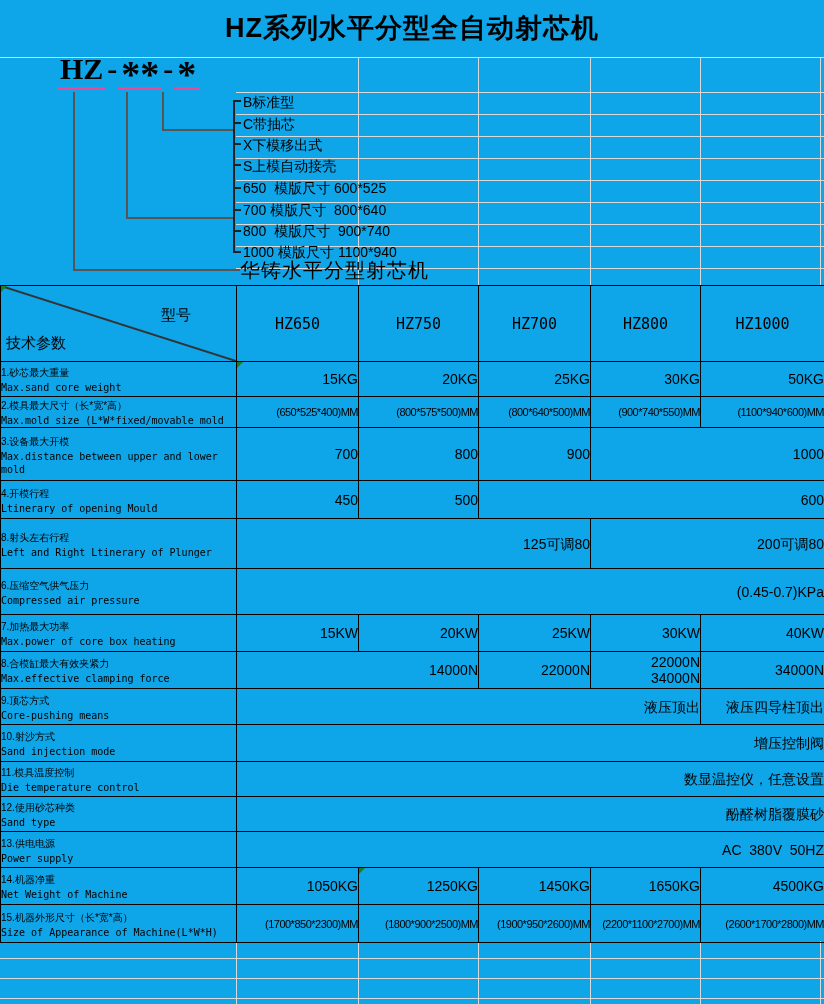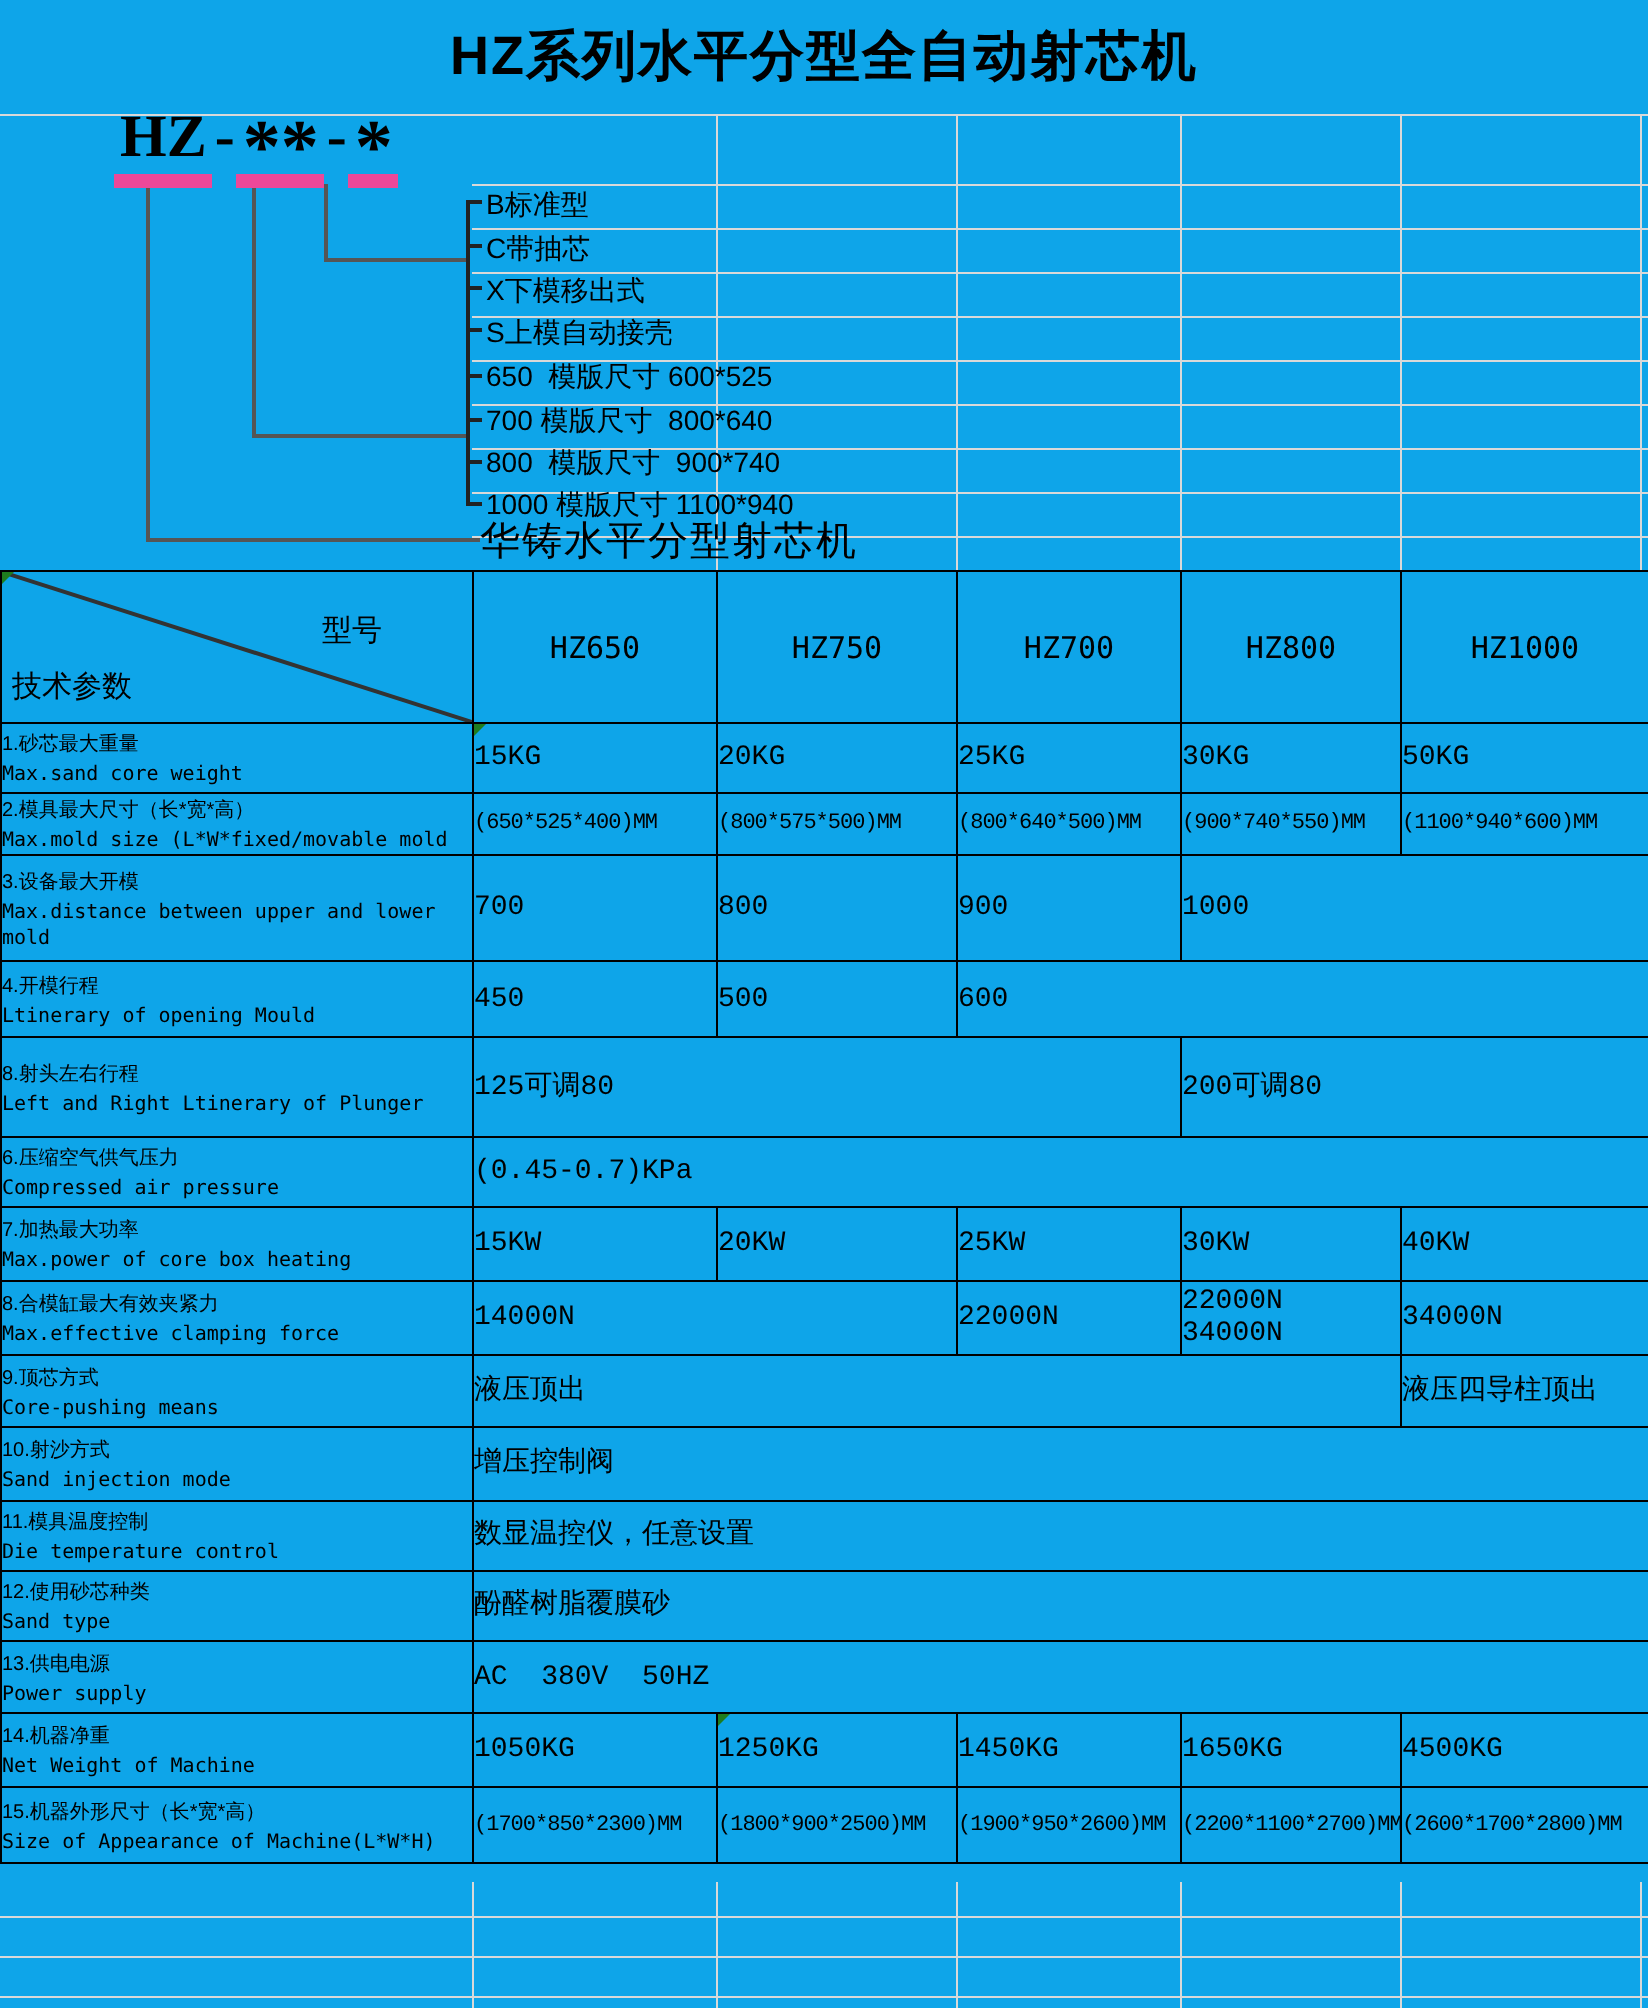--- a/index.html
+++ b/index.html
@@ -8,21 +8,21 @@
   
   .gl{position:absolute;background:#d9d9d9;z-index:0;}
   .glh{height:1px;}
   .glv{width:1px;}
   
   .title{position:absolute;left:0;top:10px;width:824px;text-align:center;
          font-size:27px;font-weight:bold;letter-spacing:1px;z-index:2;}
   
   .mcode{position:absolute;left:57px;top:52px;z-index:3;
          font-family:"Liberation Serif",serif;font-weight:bold;font-size:30px;white-space:nowrap;}
-  .mcode .seg{display:inline-block;border-bottom:7px solid #ec4899;padding:0 3px 1px;line-height:34px;height:34px;}
+  .mcode .seg{display:inline-block;border-bottom:3px solid #ec4899;padding:0 3px 1px;line-height:34px;height:34px;}
   .mcode .dash{display:inline-block;padding:0 1px;line-height:34px;}
   .mcode .starglyph{display:inline-block;font-size:38px;transform:translateY(8px);line-height:20px;}
   
   .ln{position:absolute;background:#555;z-index:2;}
   .lnv{width:2px;}
   .lnh{height:2px;}
   .bk{background:#222;}
   
   .lg{position:absolute;left:243px;height:18px;line-height:18px;font-size:14px;white-space:pre;z-index:3;}
   .series{position:absolute;left:240px;top:257px;font-size:20px;letter-spacing:1px;z-index:3;}
@@ -32,22 +32,22 @@
   table.spec td{border:1px solid #000;padding:0;overflow:hidden;}
   td.corner{position:relative;}
   .c-tr{position:absolute;left:160px;top:20px;font-size:15px;}
   .c-bl{position:absolute;left:5px;top:48px;font-size:15px;}
   td.colh{text-align:center;font-size:15px;font-family:"DejaVu Sans Mono",monospace;}
   td.p{padding:1px 2px 0 3px;vertical-align:middle;}
   td.p .zh{display:block;font-size:10px;line-height:17px;white-space:nowrap;}
   td.p .en{display:block;font-size:10px;line-height:13px;white-space:nowrap;
            font-family:"DejaVu Sans Mono",monospace;}
   td.p .en.wrap{white-space:normal;}
-  td.v{position:relative;text-align:left;vertical-align:middle;font-size:14px;line-height:16px;
-       font-family:Liberation Mono, monospace;white-space:pre-wrap;}
+  td.v{position:relative;text-align:right;vertical-align:middle;font-size:14px;line-height:16px;
+       font-family:Liberation Sans, sans-serif;white-space:pre-wrap;}
   td.v.sm{font-size:11px;letter-spacing:-0.5px;}
   
   .flag{position:absolute;left:0;top:0;width:0;height:0;z-index:5;
         border-top:6px solid #1e7d1e;border-right:6px solid transparent;}
 </style>
 </head>
 <body>
 
 <div id="canvas">
 
@@ -176,21 +176,21 @@
       <td class="v" colspan="3"><span>600</span></td>
     </tr>
     <tr style="height:50px;">
       <td class="p">
         <span class="zh">8.射头左右行程</span>
         <span class="en">Left and Right Ltinerary of Plunger</span>
       </td>
       <td class="v" colspan="3"><span>125可调80</span></td>
       <td class="v" colspan="2"><span>200可调80</span></td>
     </tr>
-    <tr style="height:35px;padding-left:32px;">
+    <tr style="height:46px;padding-left:32px;">
       <td class="p">
         <span class="zh">6.压缩空气供气压力</span>
         <span class="en">Compressed air pressure</span>
       </td>
       <td class="v" colspan="5"><span>(0.45-0.7)KPa</span></td>
     </tr>
     <tr style="height:37px;">
       <td class="p">
         <span class="zh">7.加热最大功率</span>
         <span class="en">Max.power of core box heating</span>

